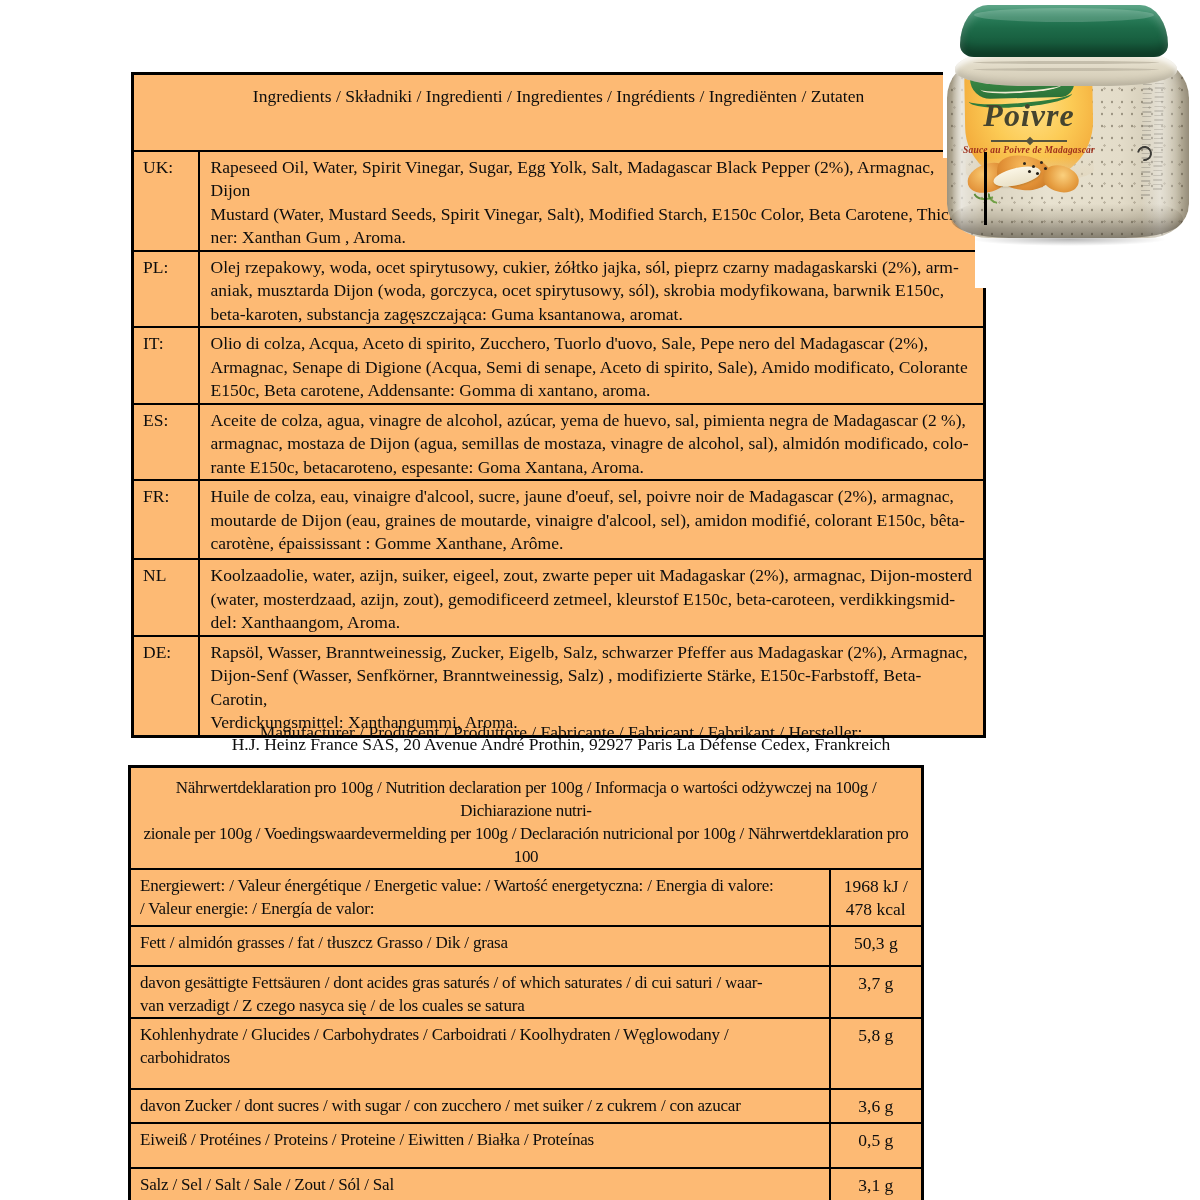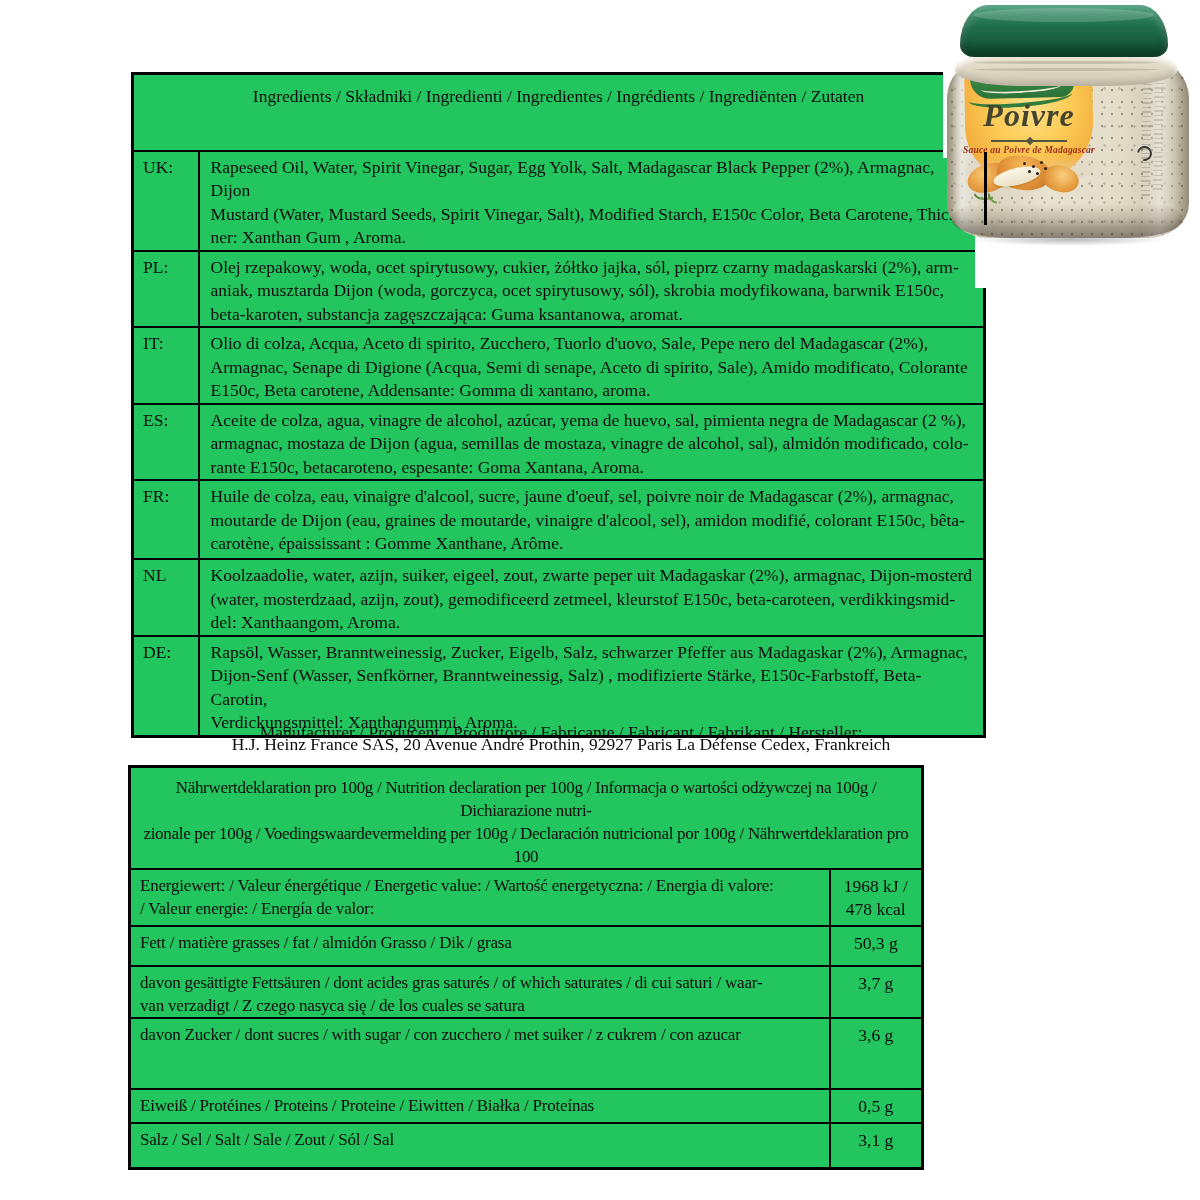--- a/index.html
+++ b/index.html
@@ -1,20 +1,20 @@
 <!DOCTYPE html>
 <html><head>
 <meta charset="utf-8">
 <style>
   html,body{margin:0;padding:0;}
   body{width:1200px;height:1200px;position:relative;background:#ffffff;
        font-family:"Liberation Serif","DejaVu Serif",serif;color:#0d0d0d;}
 
   
-  table{border-collapse:collapse;table-layout:fixed;position:absolute;background:#22c55e;}
+  table{border-collapse:collapse;table-layout:fixed;position:absolute;background:#fdba74;}
   td{border:2px solid #000;vertical-align:top;overflow:hidden;}
   .preline{white-space:pre-line;}
 
   .ing{left:131px;top:72px;width:855px;border:3px solid #000;font-size:17.5px;line-height:23.5px;}
   .ing .hdr td{text-align:center;padding:10px 8px 0 8px;}
   .ing td.lang{padding:4px 2px 16px 9px;}
   .ing td.txt{padding:4px 8px 0 11px;}
   .ing tr:nth-child(1){height:77px}
   .ing tr:nth-child(2){height:74px}
   .ing tr:nth-child(3){height:73px}
@@ -192,27 +192,32 @@
       <tr class="hdr">
     <td colspan="2" class="preline">Nährwertdeklaration pro 100g / Nutrition declaration per 100g / Informacja o wartości odżywczej na 100g / Dichiarazione nutri-
 zionale per 100g / Voedingswaardevermelding per 100g / Declaración nutricional por 100g / Nährwertdeklaration pro 100</td>
   </tr>
   <tr>
     <td class="lbl preline">Energiewert: / Valeur énergétique / Energetic value: / Wartość energetyczna: / Energia di valore:
 / Valeur energie: / Energía de valor:</td>
     <td class="val">1968 kJ / 478 kcal</td>
   </tr>
   <tr>
-    <td class="lbl preline">Fett / matière grasses / fat / almidón Grasso / Dik / grasa</td>
+    <td class="lbl preline">Fett / almidón grasses / fat / tłuszcz Grasso / Dik / grasa</td>
     <td class="val">50,3 g</td>
   </tr>
   <tr>
     <td class="lbl preline">davon gesättigte Fettsäuren / dont acides gras saturés / of which saturates / di cui saturi / waar-
 van verzadigt / Z czego nasyca się / de los cuales se satura</td>
     <td class="val">3,7 g</td>
+  </tr>
+  <tr>
+    <td class="lbl preline">Kohlenhydrate / Glucides / Carbohydrates / Carboidrati / Koolhydraten / Węglowodany /
+carbohidratos</td>
+    <td class="val">5,8 g</td>
   </tr>
   <tr>
     <td class="lbl preline">davon Zucker / dont sucres / with sugar / con zucchero / met suiker / z cukrem / con azucar</td>
     <td class="val">3,6 g</td>
   </tr>
   <tr>
     <td class="lbl preline">Eiweiß / Protéines / Proteins / Proteine / Eiwitten / Białka / Proteínas</td>
     <td class="val">0,5 g</td>
   </tr>
   <tr>

